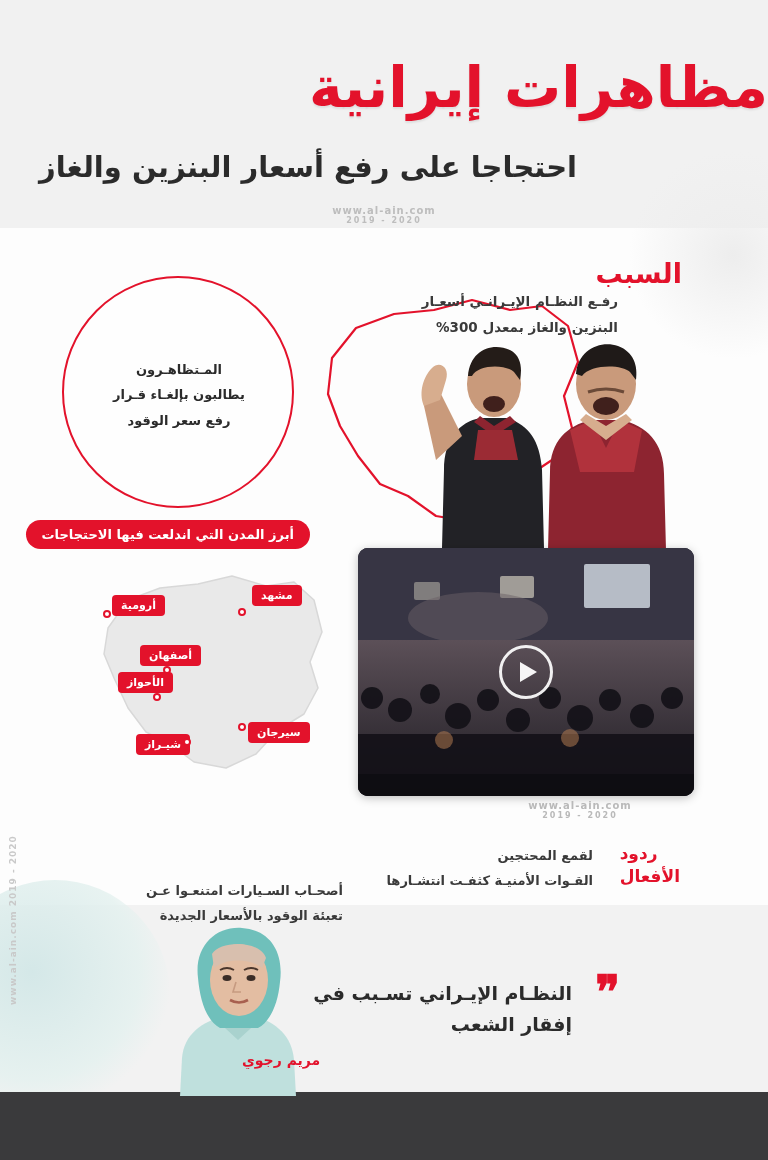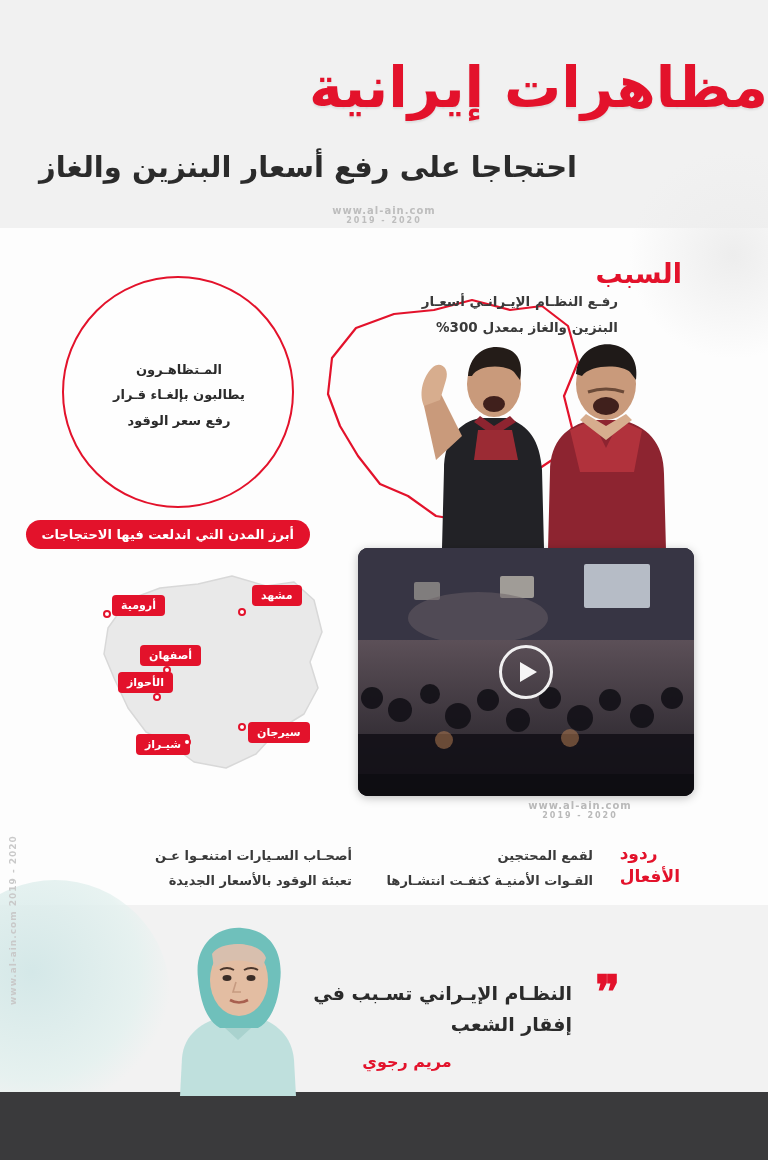--- a/index.html
+++ b/index.html
@@ -149,36 +149,36 @@
   .react-label {
     position: absolute; right: 88px; top: 842px;
     text-align: left; color: #e3122b; font-weight: bold;
     font-size: 17px; line-height: 1.35;
   }
   .react-col {
     position: absolute; top: 843px; text-align: right;
     font-size: 13px; color: #3a3a3a; font-weight: 600; line-height: 1.95;
   }
   .react-col.c1 { right: 175px; width: 230px; }
-  .react-col.c2 { right: 416px; width: 230px; }
+  .react-col.c2 { right: 425px; width: 230px; margin-top: 35px; }
 
   
   .quote-mark {
     position: absolute; right: 148px; top: 975px;
     font-size: 46px; color: #e3122b; font-weight: bold; line-height: .75;
     font-family: "DejaVu Serif", serif;
   }
   .quote-text {
     position: absolute; right: 196px; top: 978px; width: 330px;
     text-align: right; font-size: 19px; font-weight: bold; color: #2b2b2b;
     line-height: 1.65;
   }
   .quote-author {
     position: absolute; right: 196px; top: 1052px; width: 330px;
-    text-align: center; font-size: 16px; color: #e3122b; font-weight: bold;
+    text-align: left; font-size: 14px; color: #e3122b; font-weight: bold;
   }
   .portrait { position: absolute; left: 150px; top: 918px; width: 175px; height: 178px; }
 
   .wm-left {
     position: absolute; left: 8px; top: 1005px;
     direction: ltr; color: #c9c9c9; font-size: 9px; font-weight: bold;
     transform: rotate(-90deg); transform-origin: left top; letter-spacing: 1px;
     white-space: nowrap;
   }
 

